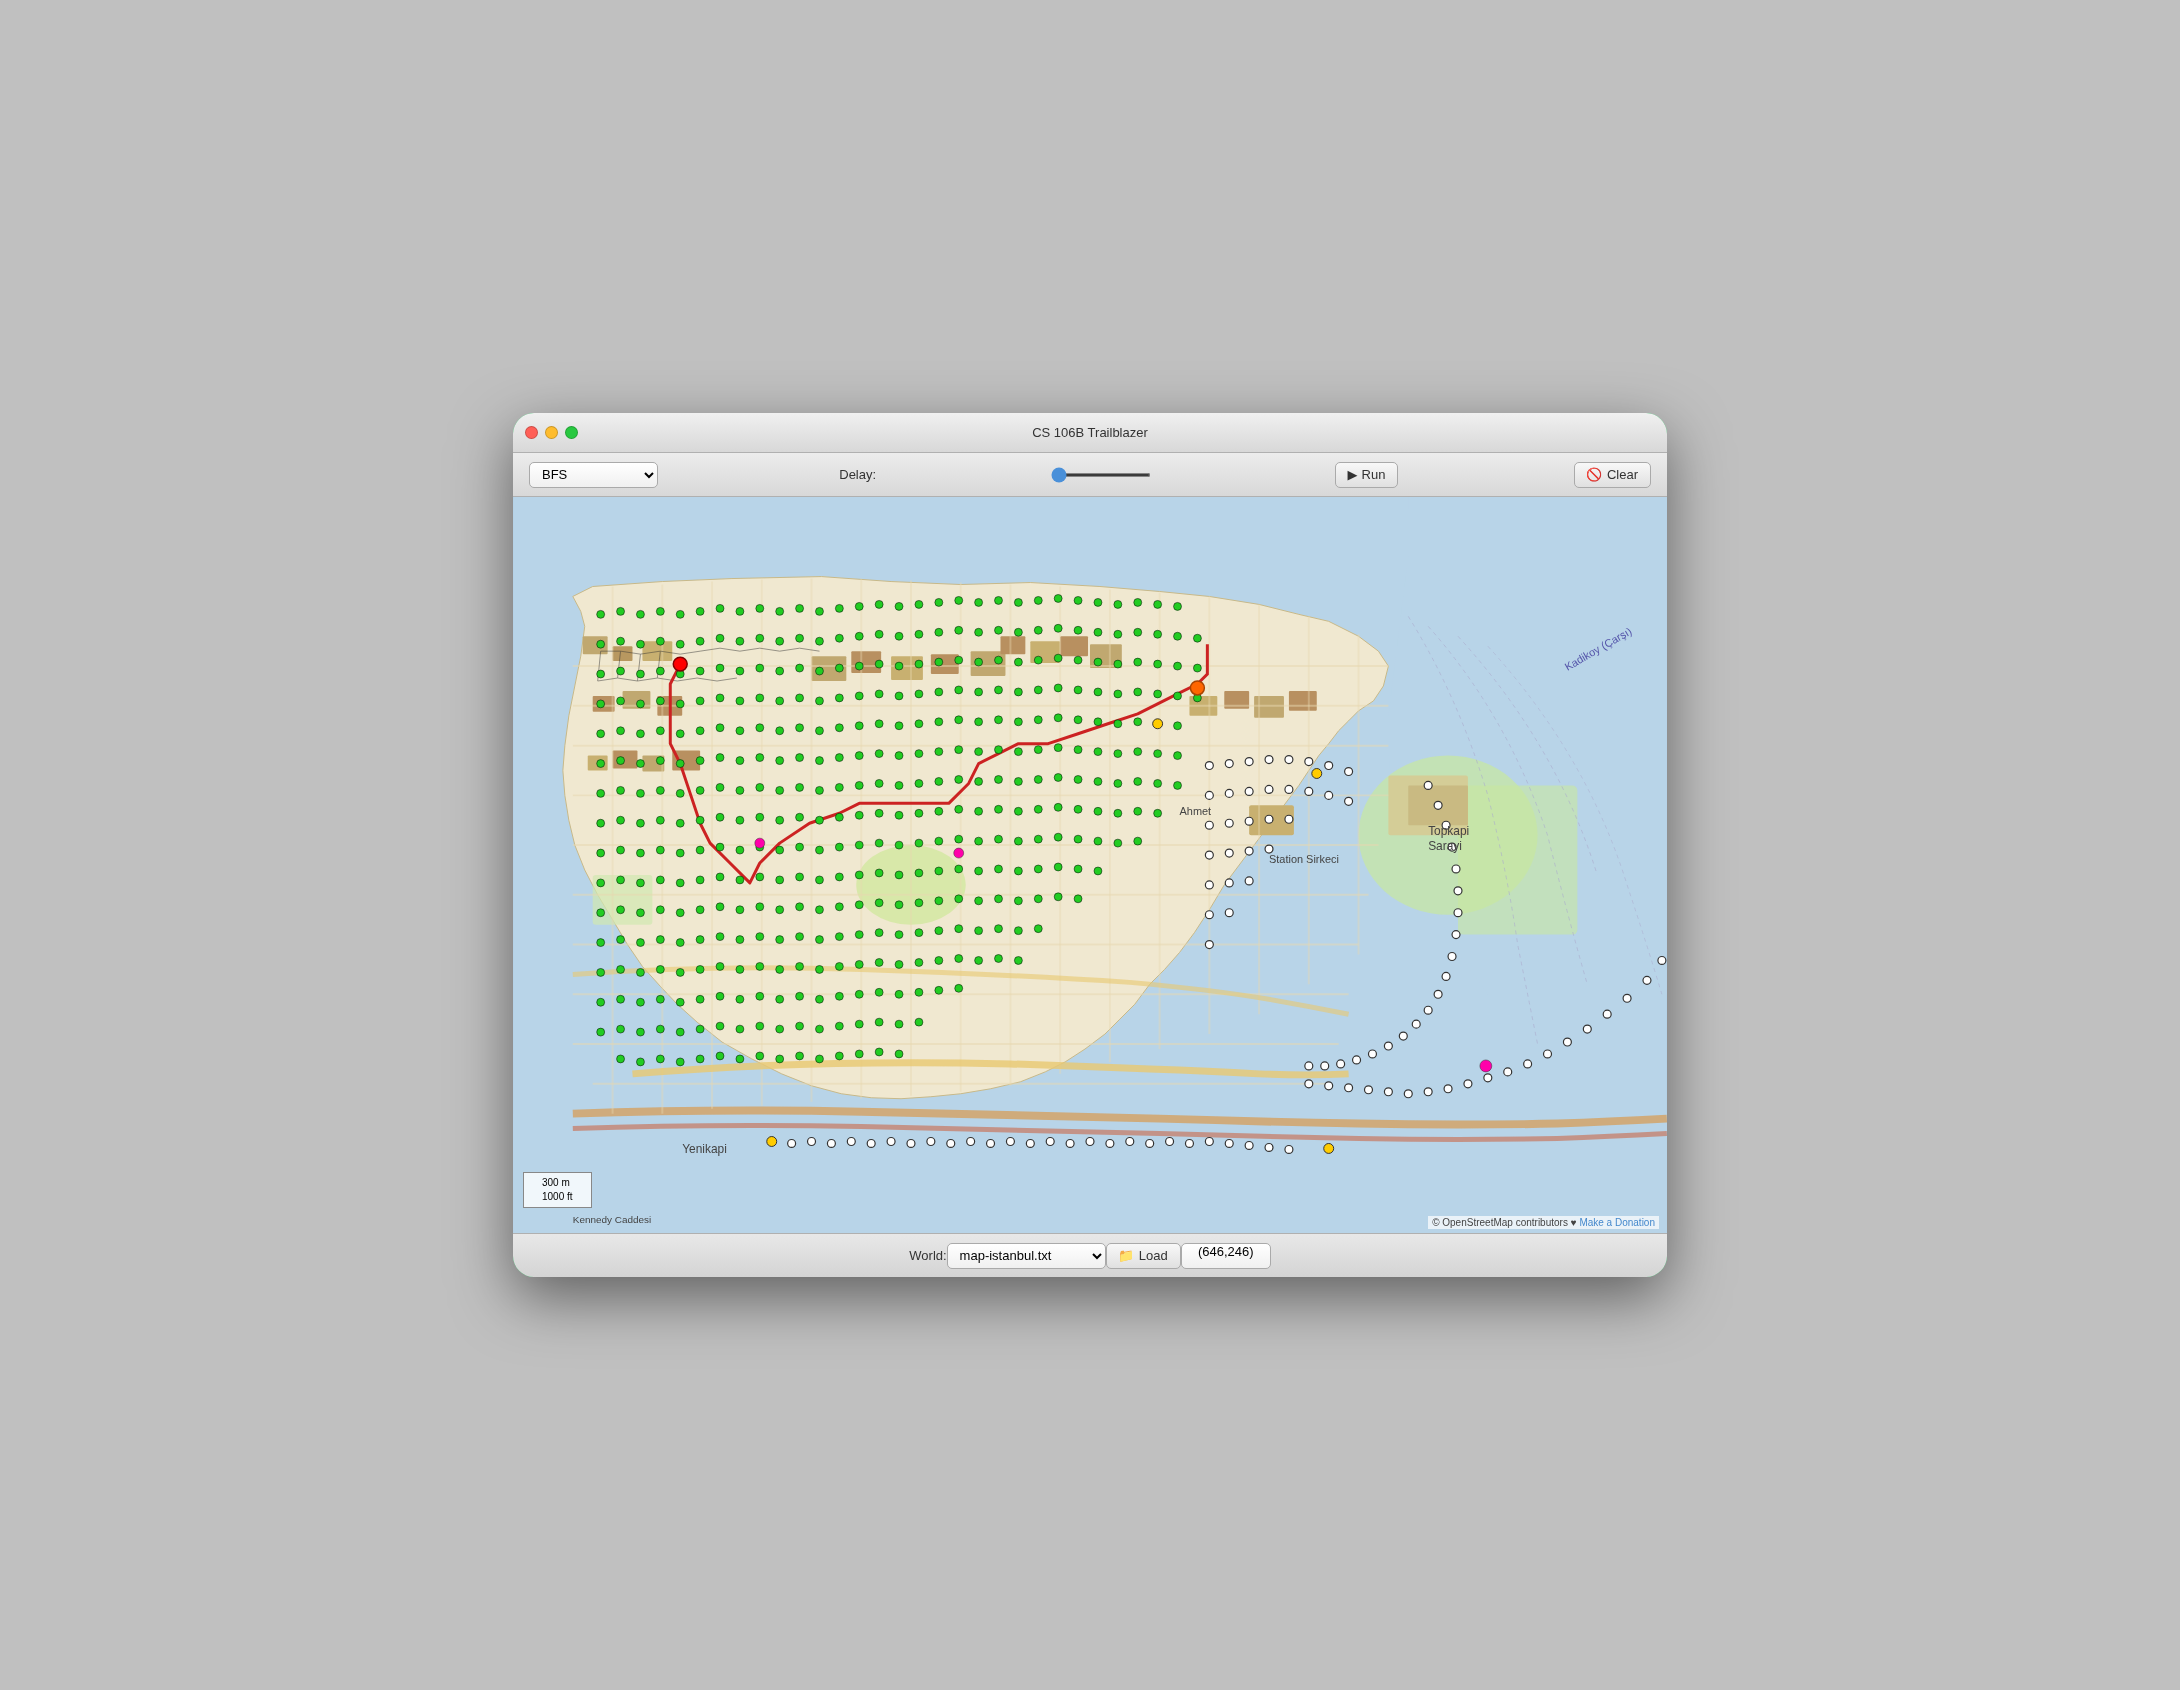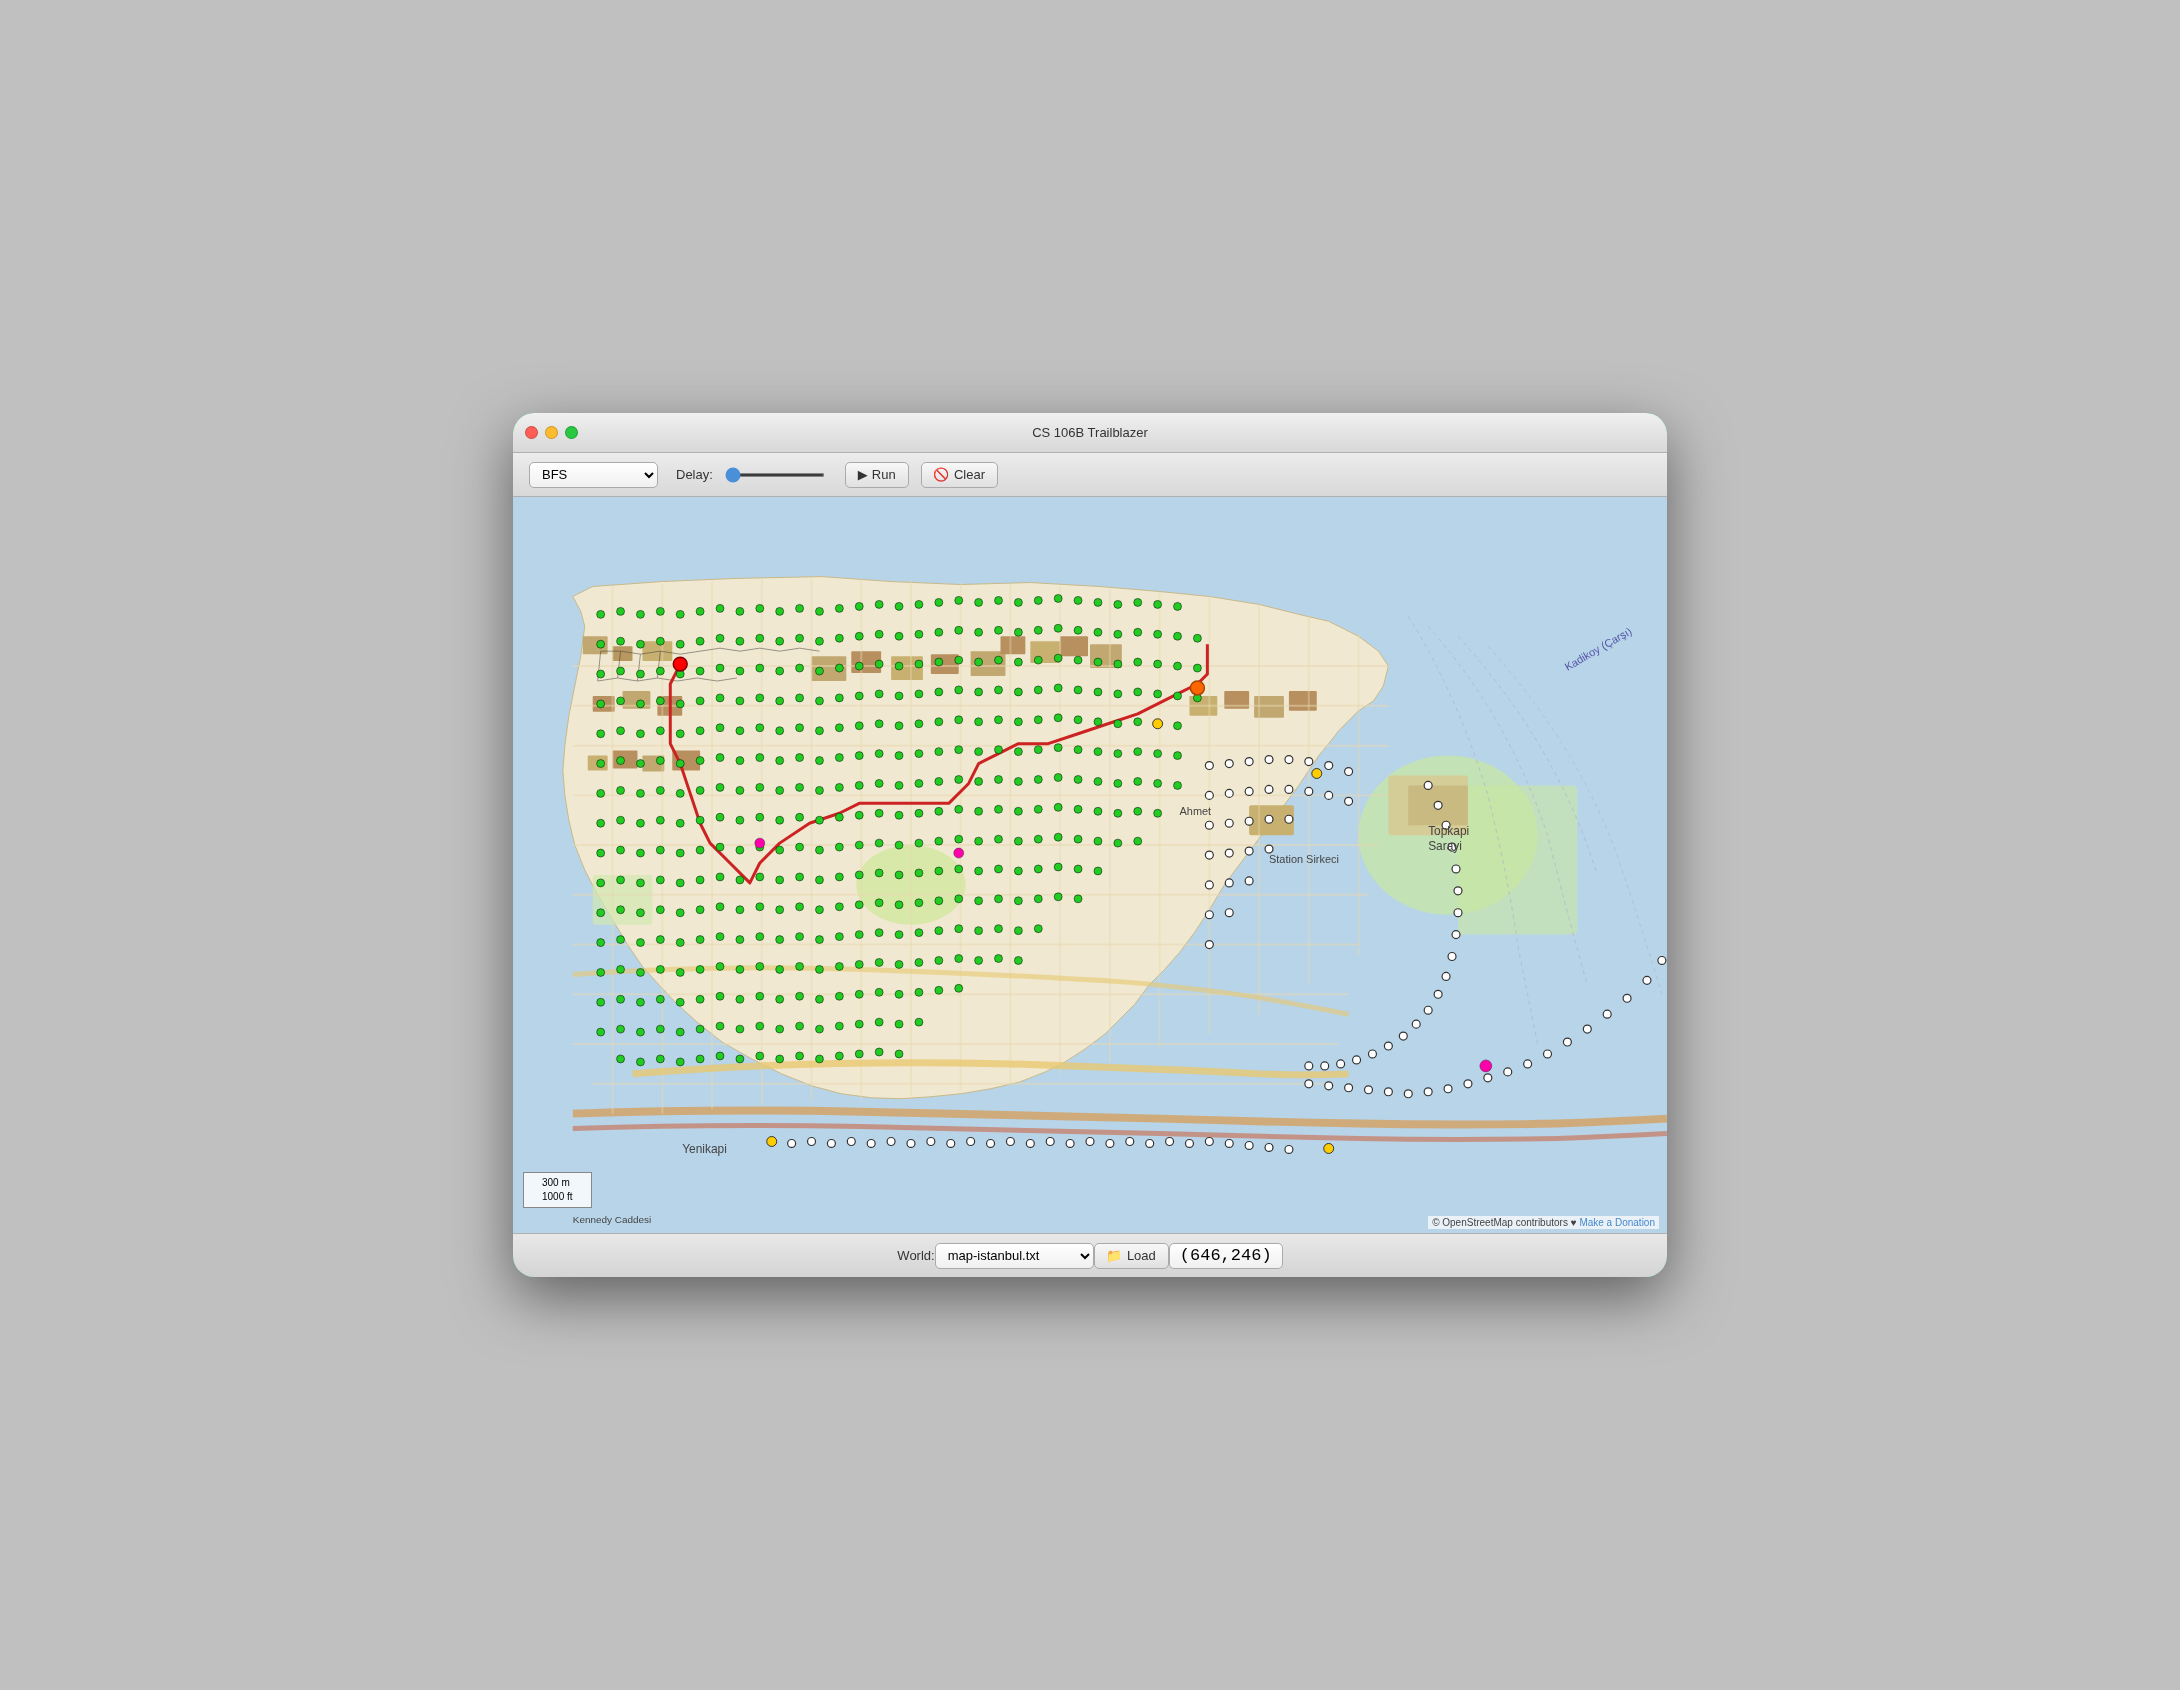--- a/index.html
+++ b/index.html
@@ -53,21 +53,21 @@
       font-size: 13px;
       font-weight: 500;
       color: #333;
     }
 
     .toolbar {
       background: linear-gradient(to bottom, #ececec, #d8d8d8);
       height: 44px;
       display: flex;
       align-items: center;
-      justify-content: flex-start;
+      justify-content: space-between;
       gap: 12px;
       border-bottom: 1px solid #b0b0b0;
       padding: 0 16px;
     }
 
     .algorithm-select {
       width: 129px;
       height: 26px;
       border: 1px solid #aaa;
       border-radius: 5px;
@@ -175,26 +175,24 @@
       appearance: auto;
       cursor: pointer;
     }
 
     .coordinates-display {
       background: linear-gradient(to bottom, #fff, #f0f0f0);
       border: 1px solid #aaa;
       border-radius: 5px;
       height: 26px;
       padding: 0 10px;
-      font-size: 17px;
+      font-size: 13px;
       display: flex;
-      align-items: center;
       min-width: 90px;
       justify-content: center;
-      font-family: Liberation Mono, monospace;
     }
   </style>
 </head>
 <body>
 
 <div class="window">
 
   <div class="titlebar">
     <div class="traffic-lights">
       <div class="traffic-light tl-close"></div>

